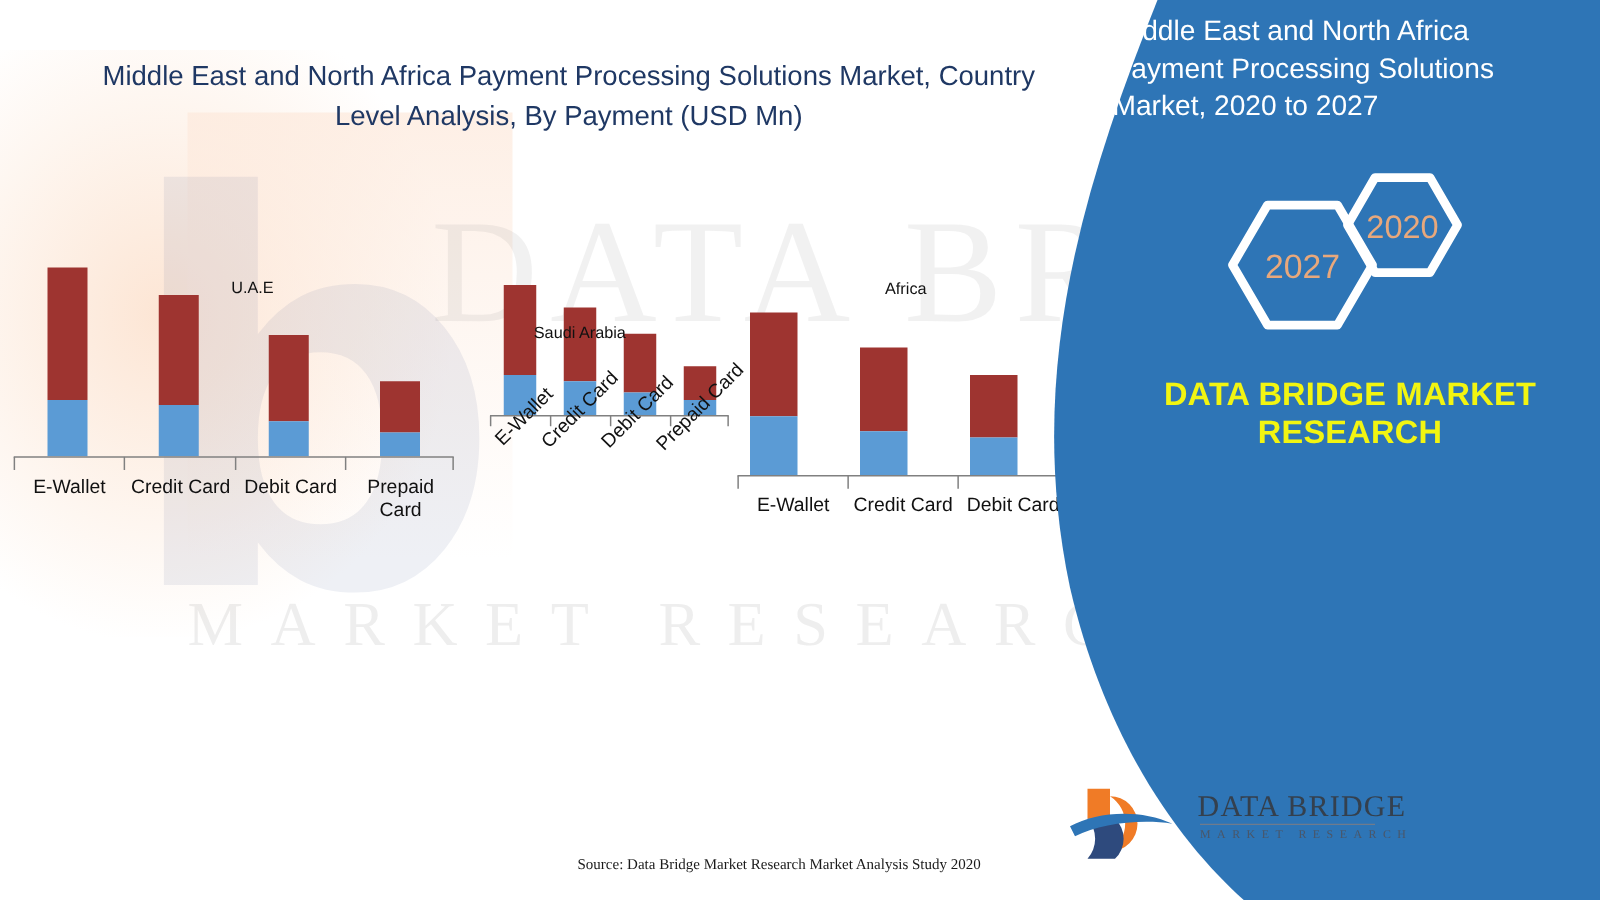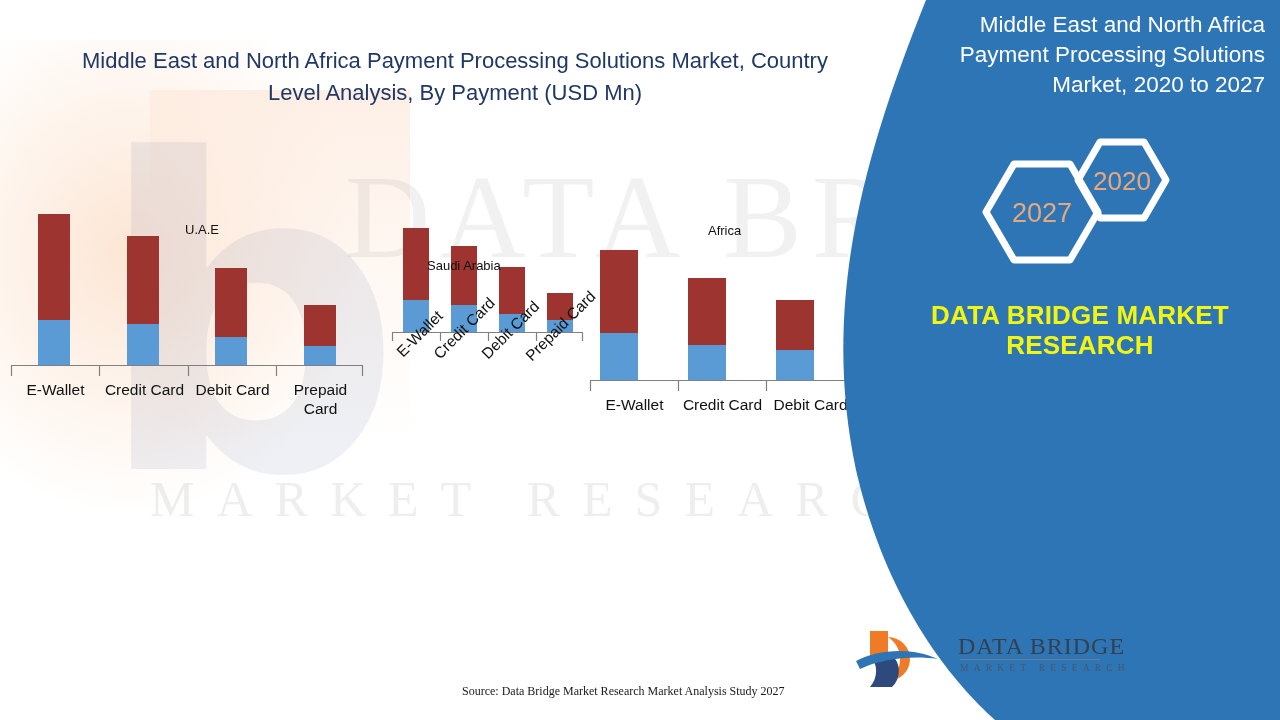--- a/index.html
+++ b/index.html
@@ -49,21 +49,21 @@
   .panel{
     position:absolute;right:0;top:0;width:460px;height:720px;
     pointer-events:none;
   }
   .panel svg{display:block;}
   .panel-content{position:absolute;left:0;top:0;width:460px;height:720px;pointer-events:auto;}
 
   .panel-title{
     position:absolute;left:70px;top:10px;width:375px;
     color:#ffffff;font-size:22.5px;line-height:30px;
-    text-align:right;font-weight:400;
+    text-align:left;font-weight:400;
   }
 
   .hexwrap{position:absolute;left:130px;top:130px;width:320px;height:160px;}
 
   .brandline{
     position:absolute;left:85px;top:300px;width:350px;
     color:#f2f511;font-size:26px;line-height:30px;text-align:center;font-weight:700;
     letter-spacing:.2px;
   }
 
@@ -268,15 +268,15 @@
         <path d="M38 12 a26 26 0 0 1 0 44 a22 22 0 0 0 0 -44 z" fill="#F07B26"></path>
         <path d="M20 30 h22 a22 22 0 0 1 0 32 h-22 a24 24 0 0 0 0 -32 z" fill="#2E4A7D"></path>
         <path d="M6 36 C28 24, 62 22, 88 34 C62 30, 30 34, 10 44 Z" fill="#2E75B6"></path>
       </svg>
       <div class="ltext">DATA BRIDGE</div>
       <div class="lrule"></div>
       <div class="lsub">MARKET RESEARCH</div>
     </div>
   </div>
 
-  <div class="footer-right">Source: Data Bridge Market Research Market Analysis Study 2027</div>
+  <div class="footer-right">Source: Data Bridge Market Research Market Analysis Study 2020</div>
 
 </div>
 
 </body></html>

